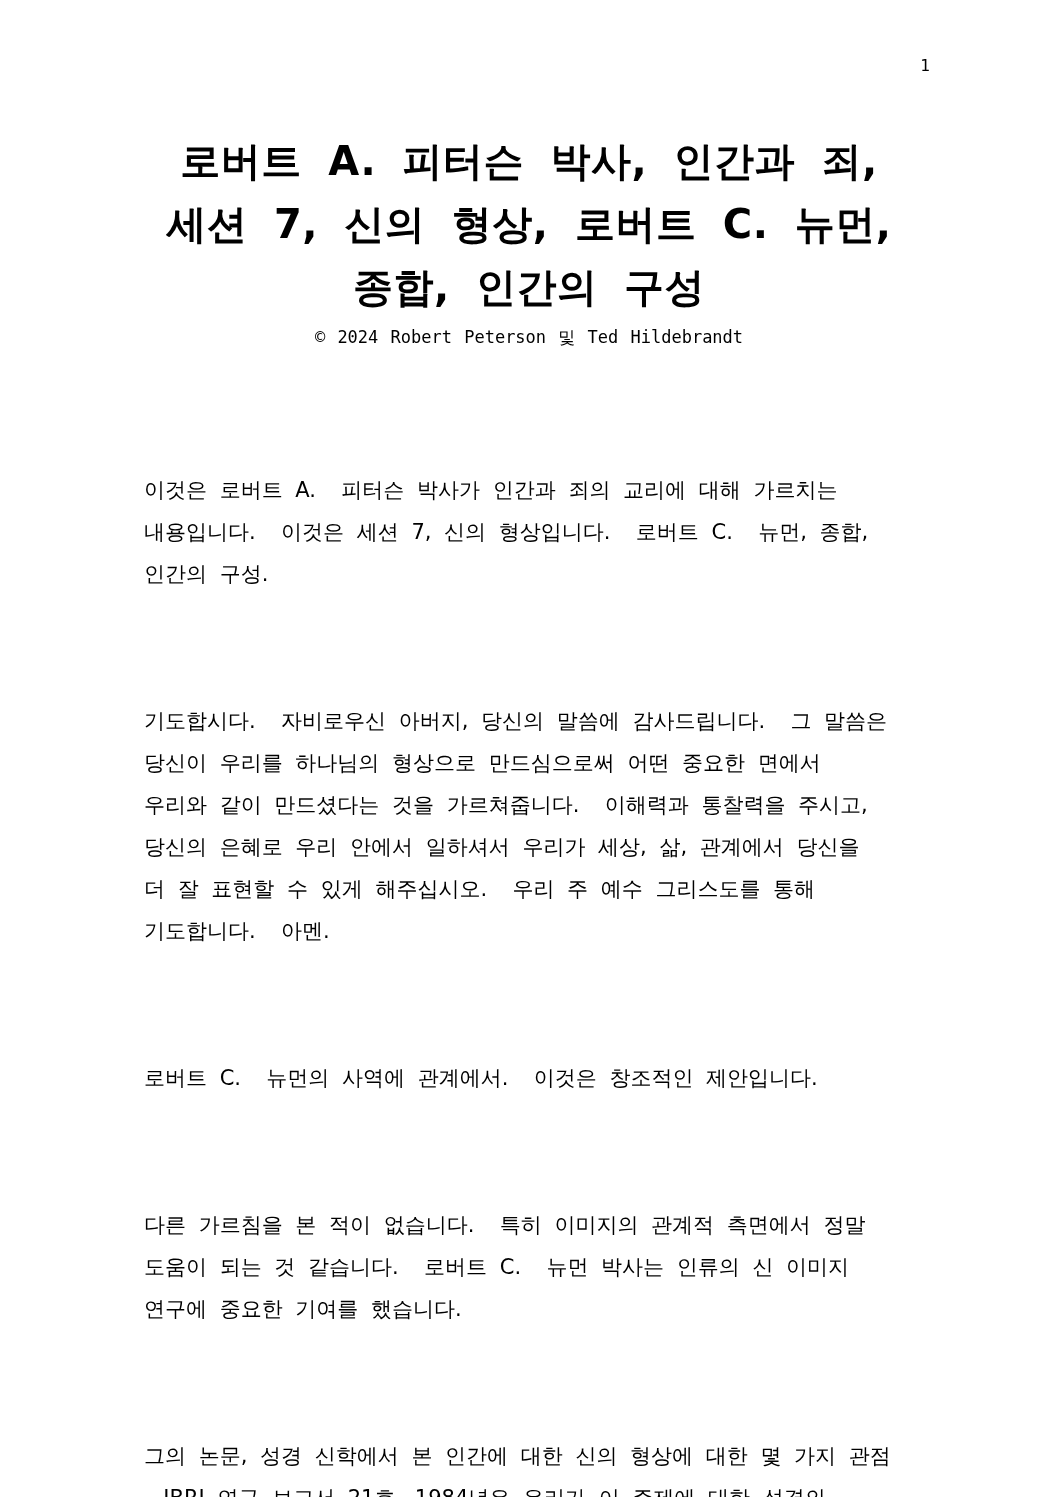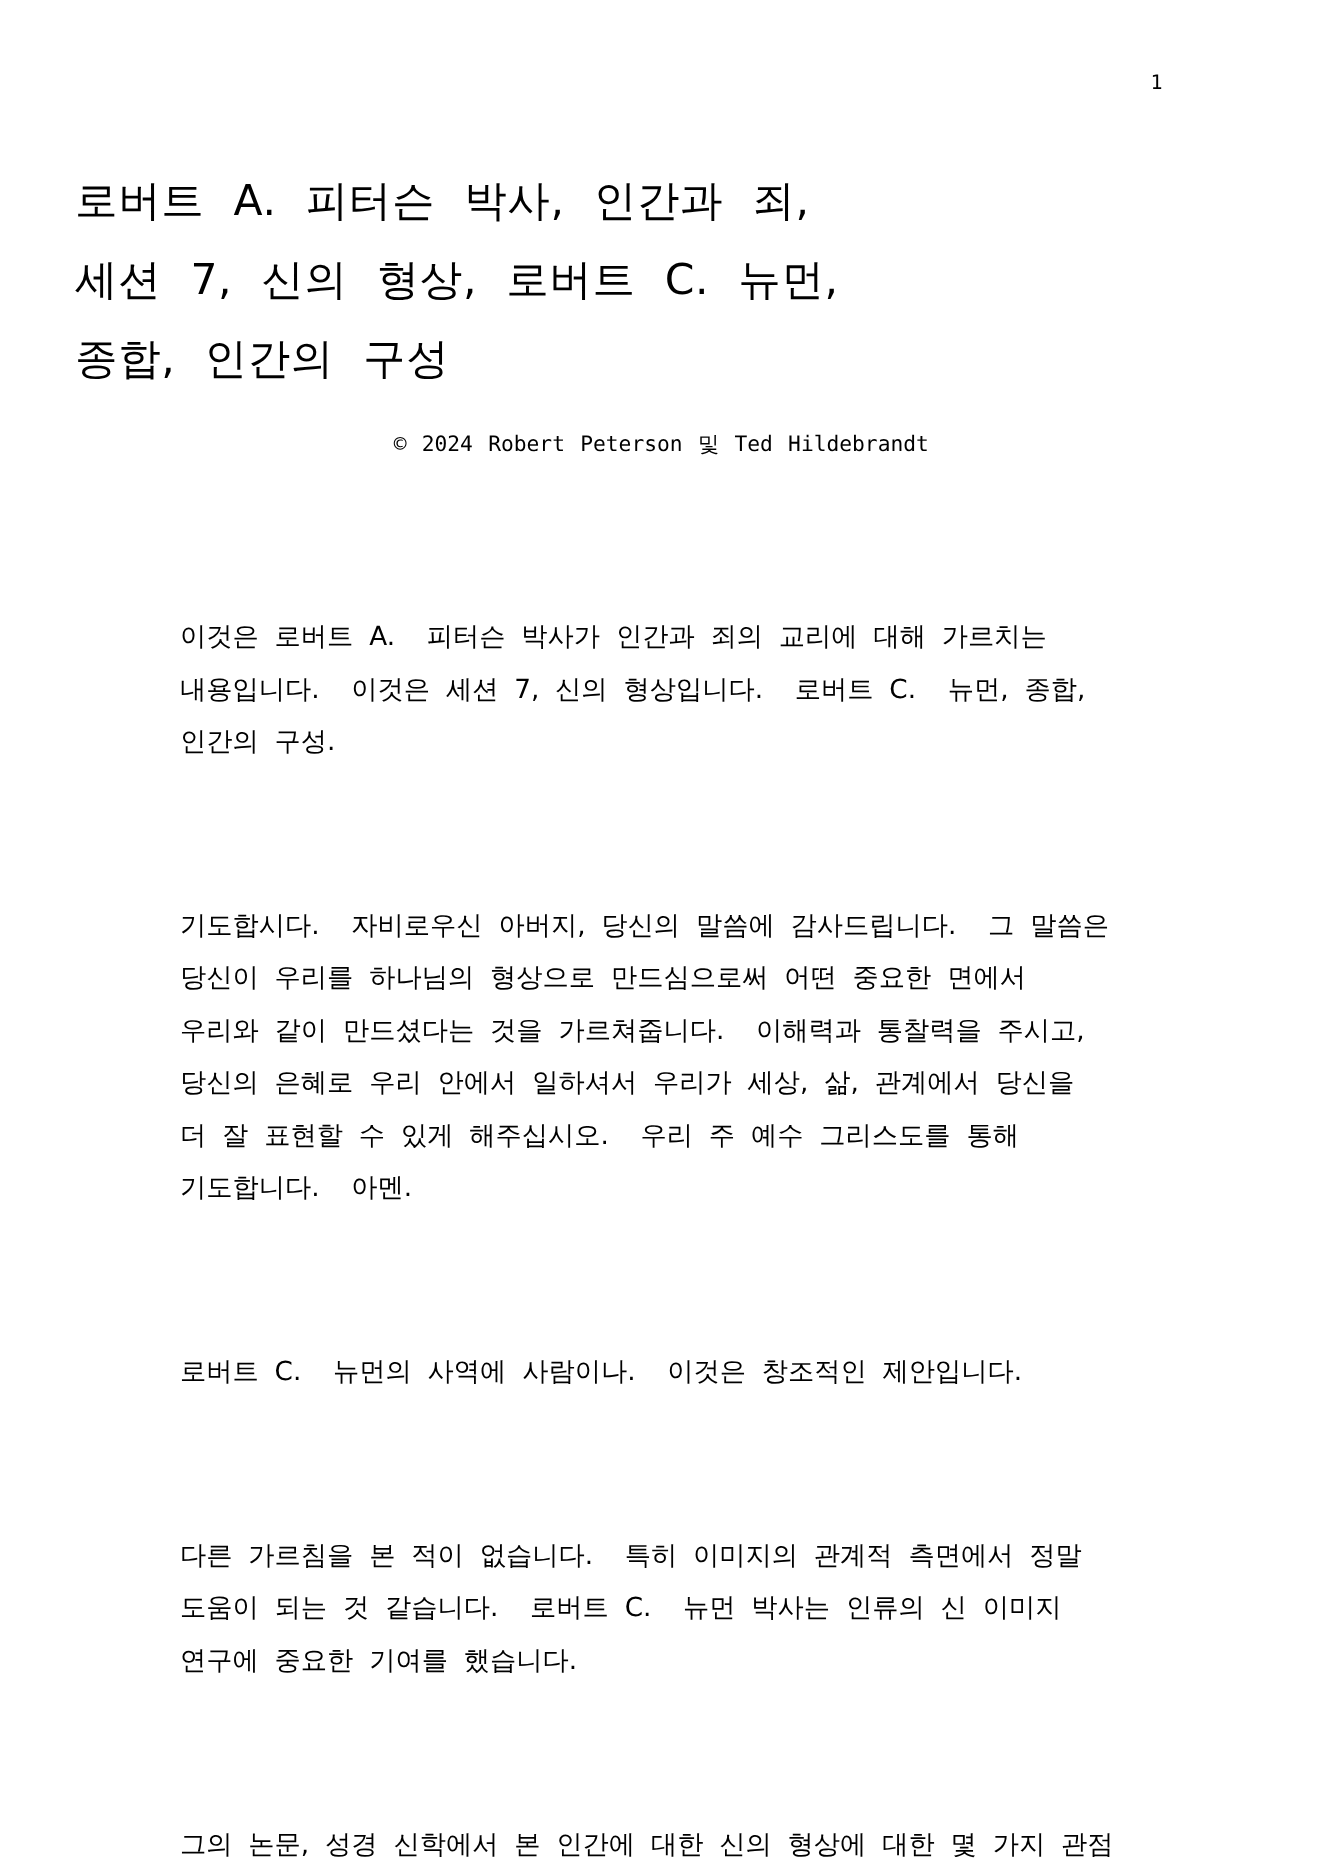--- a/index.html
+++ b/index.html
@@ -19,29 +19,30 @@
   .page-number {
     position: absolute;
     top: 56px;
     right: 128px;
     font-size: 16px;
     font-family: "DejaVu Sans Mono", "Liberation Mono", monospace;
     line-height: 20px;
   }
   .doc-title {
     margin: 130px 60px 0 60px;
-    font-size: 34px;
-    font-weight: normal;
+    text-align: center;
+    font-size: 40px;
+    font-weight: bold;
     line-height: 63px;
     white-space: pre-line;
     word-spacing: 12px;
     letter-spacing: 0.5px;
   }
   .copyright {
-    margin-top: 26px;
+    margin-top: 7px;
     text-align: center;
     font-size: 17px;
     line-height: 22px;
     font-family: "DejaVu Sans Mono", "Liberation Mono", monospace;
     word-spacing: 2px;
   }
   .doc-body {
     margin: 37px 128px 0 128px;
     font-size: 21px;
     line-height: 42px;
@@ -69,21 +70,21 @@
   <div class="doc-body">
     <p>이것은 로버트 A.  피터슨 박사가 인간과 죄의 교리에 대해 가르치는
 내용입니다.  이것은 세션 7, 신의 형상입니다.  로버트 C.  뉴먼, 종합,
 인간의 구성.</p>
     <p>기도합시다.  자비로우신 아버지, 당신의 말씀에 감사드립니다.  그 말씀은
 당신이 우리를 하나님의 형상으로 만드심으로써 어떤 중요한 면에서
 우리와 같이 만드셨다는 것을 가르쳐줍니다.  이해력과 통찰력을 주시고,
 당신의 은혜로 우리 안에서 일하셔서 우리가 세상, 삶, 관계에서 당신을
 더 잘 표현할 수 있게 해주십시오.  우리 주 예수 그리스도를 통해
 기도합니다.  아멘.</p>
-    <p>로버트 C.  뉴먼의 사역에 사람이나.  이것은 창조적인 제안입니다.</p>
+    <p>로버트 C.  뉴먼의 사역에 관계에서.  이것은 창조적인 제안입니다.</p>
     <p>다른 가르침을 본 적이 없습니다.  특히 이미지의 관계적 측면에서 정말
 도움이 되는 것 같습니다.  로버트 C.  뉴먼 박사는 인류의 신 이미지
 연구에 중요한 기여를 했습니다.</p>
     <p>그의 논문, 성경 신학에서 본 인간에 대한 신의 형상에 대한 몇 가지 관점
 , IBRI 연구 보고서 21호, 1984년은 우리가 이 주제에 대한 성경의
 가르침을 공정하게 평가하는 데 도움이 됩니다.  뉴먼은 자신의 논문을
 이렇게 요약합니다.  ″인간을 신의 형상으로 보는 매우 유익한 방법은 신이
 자신에 대해 주신 그림, 즉 다른 사람이나 창조된 환경의 다른 부분과의
 관계를 특징으로 하는 유추를 고려하는 것입니다.  우리는 신이 자신에
 대해 주신 그림, 즉 인간 관계를 특징으로 하는 유추를 고려함으로써 신의

